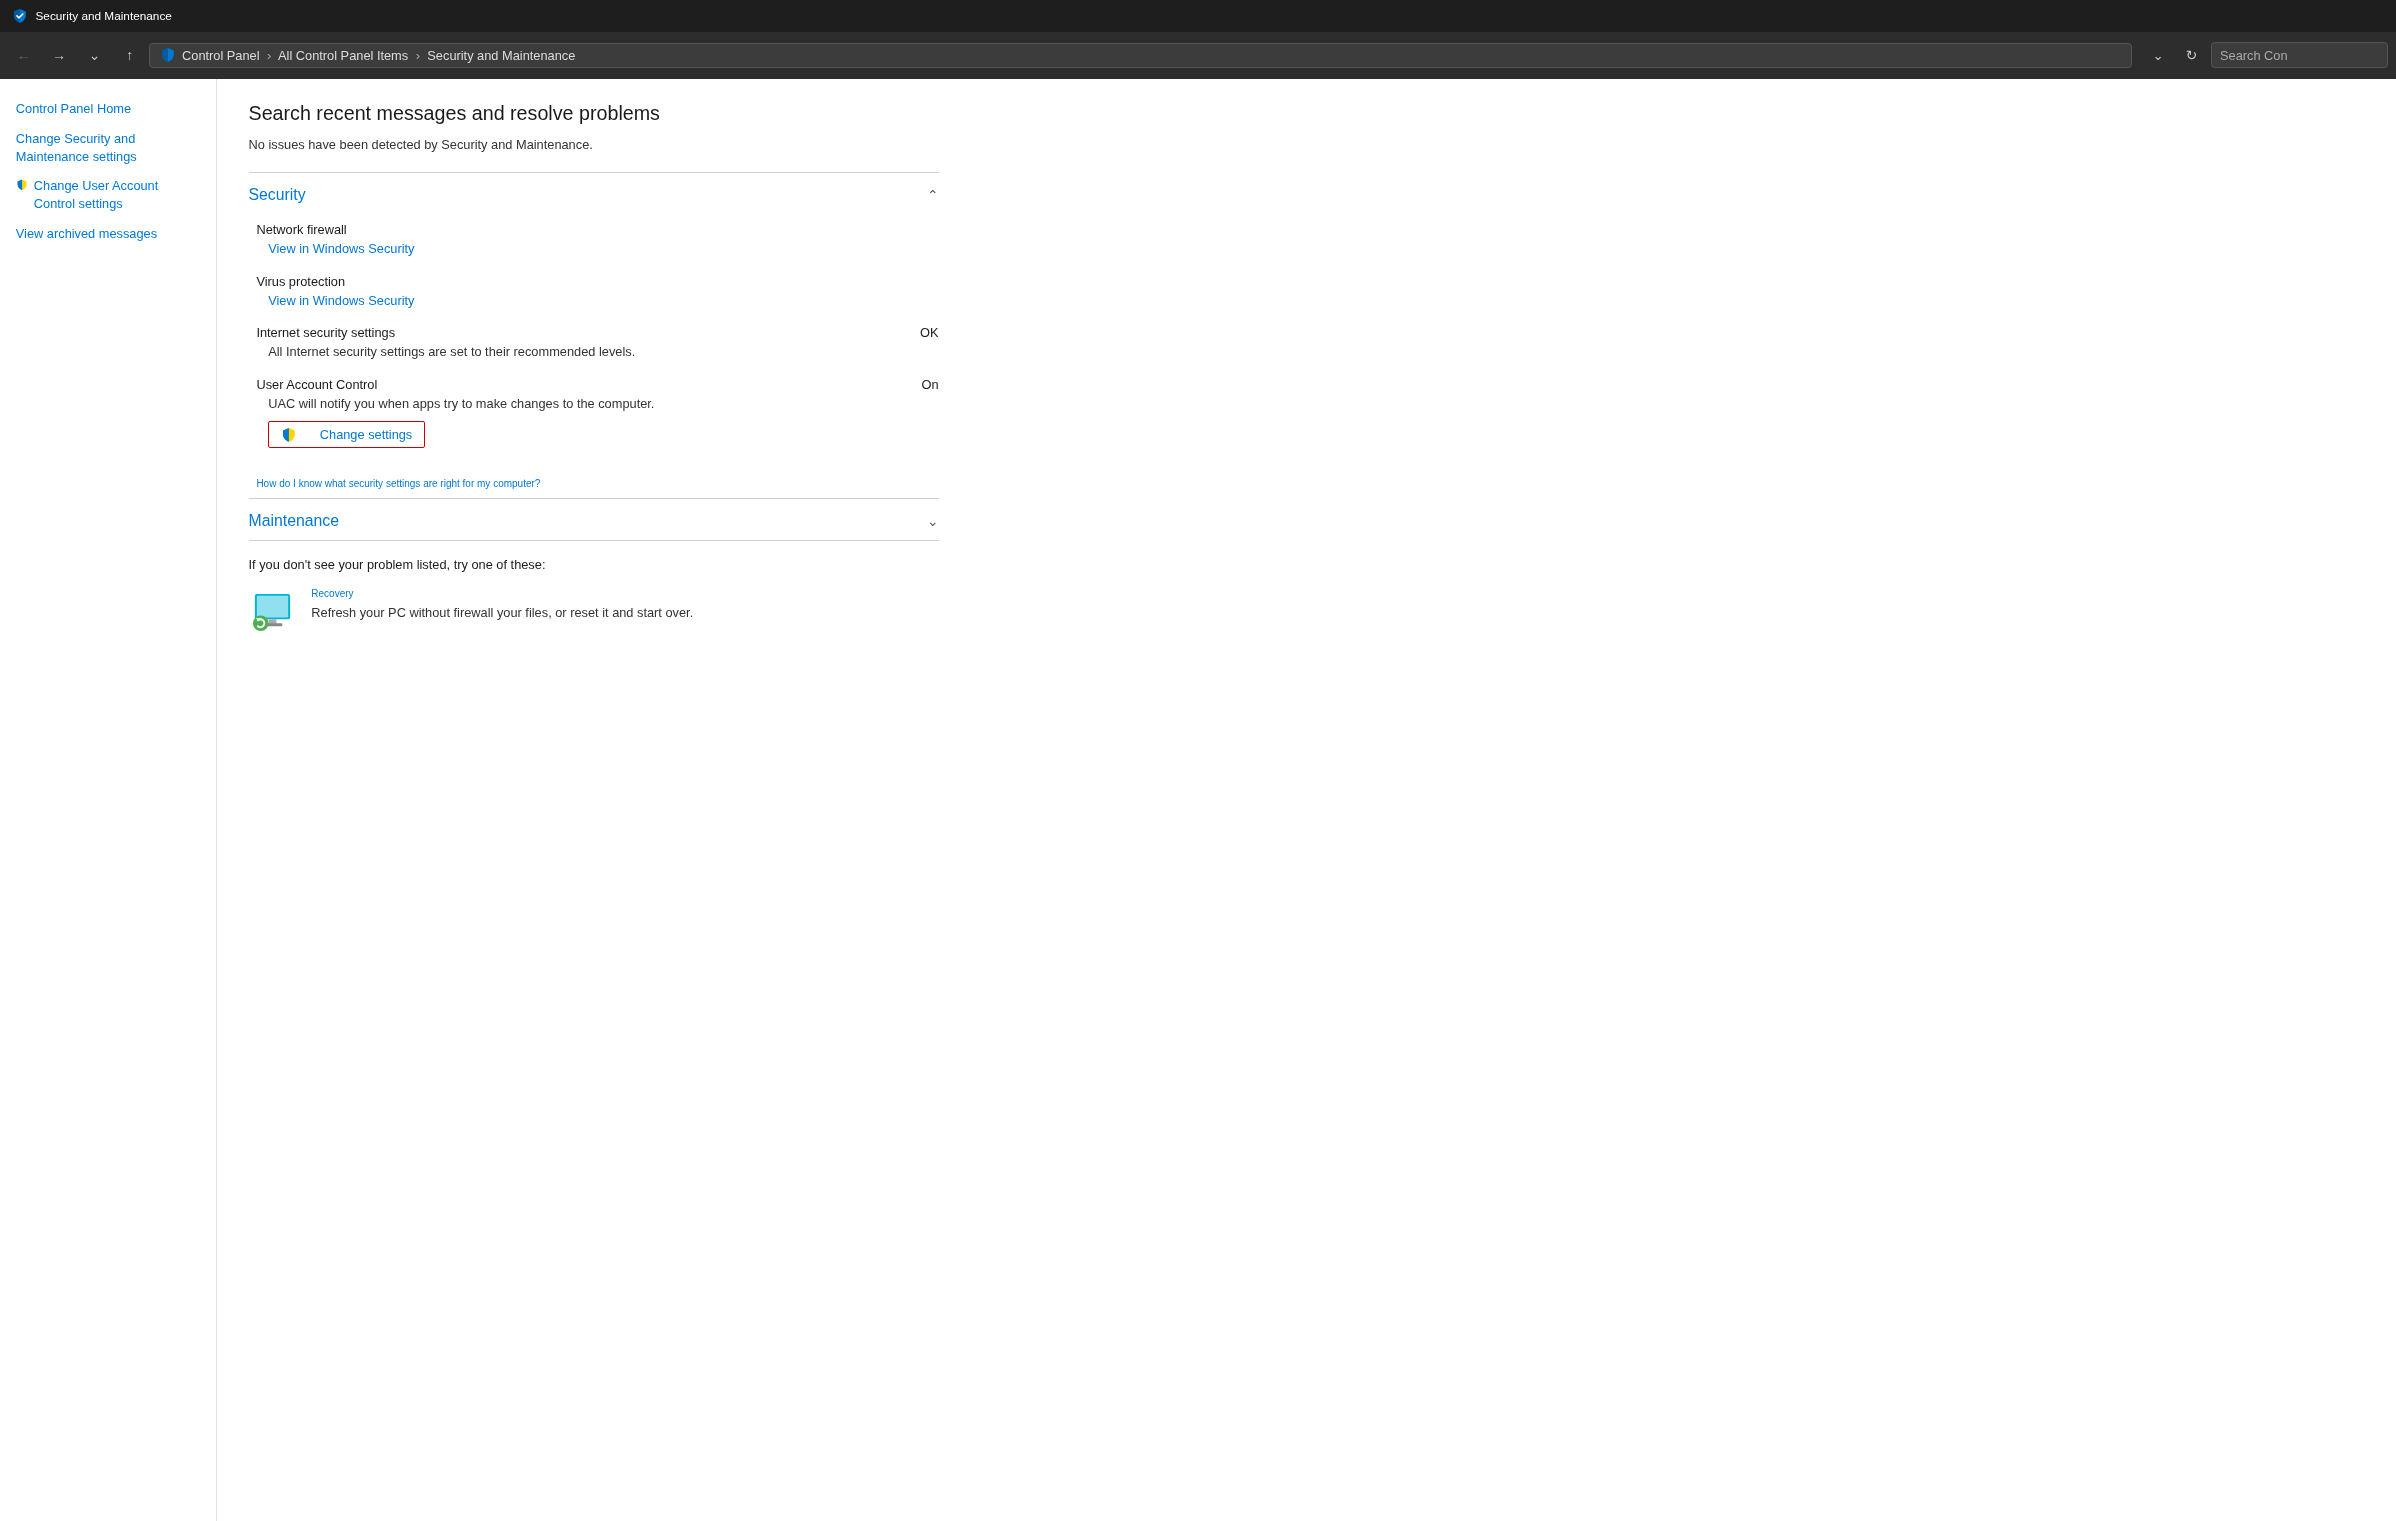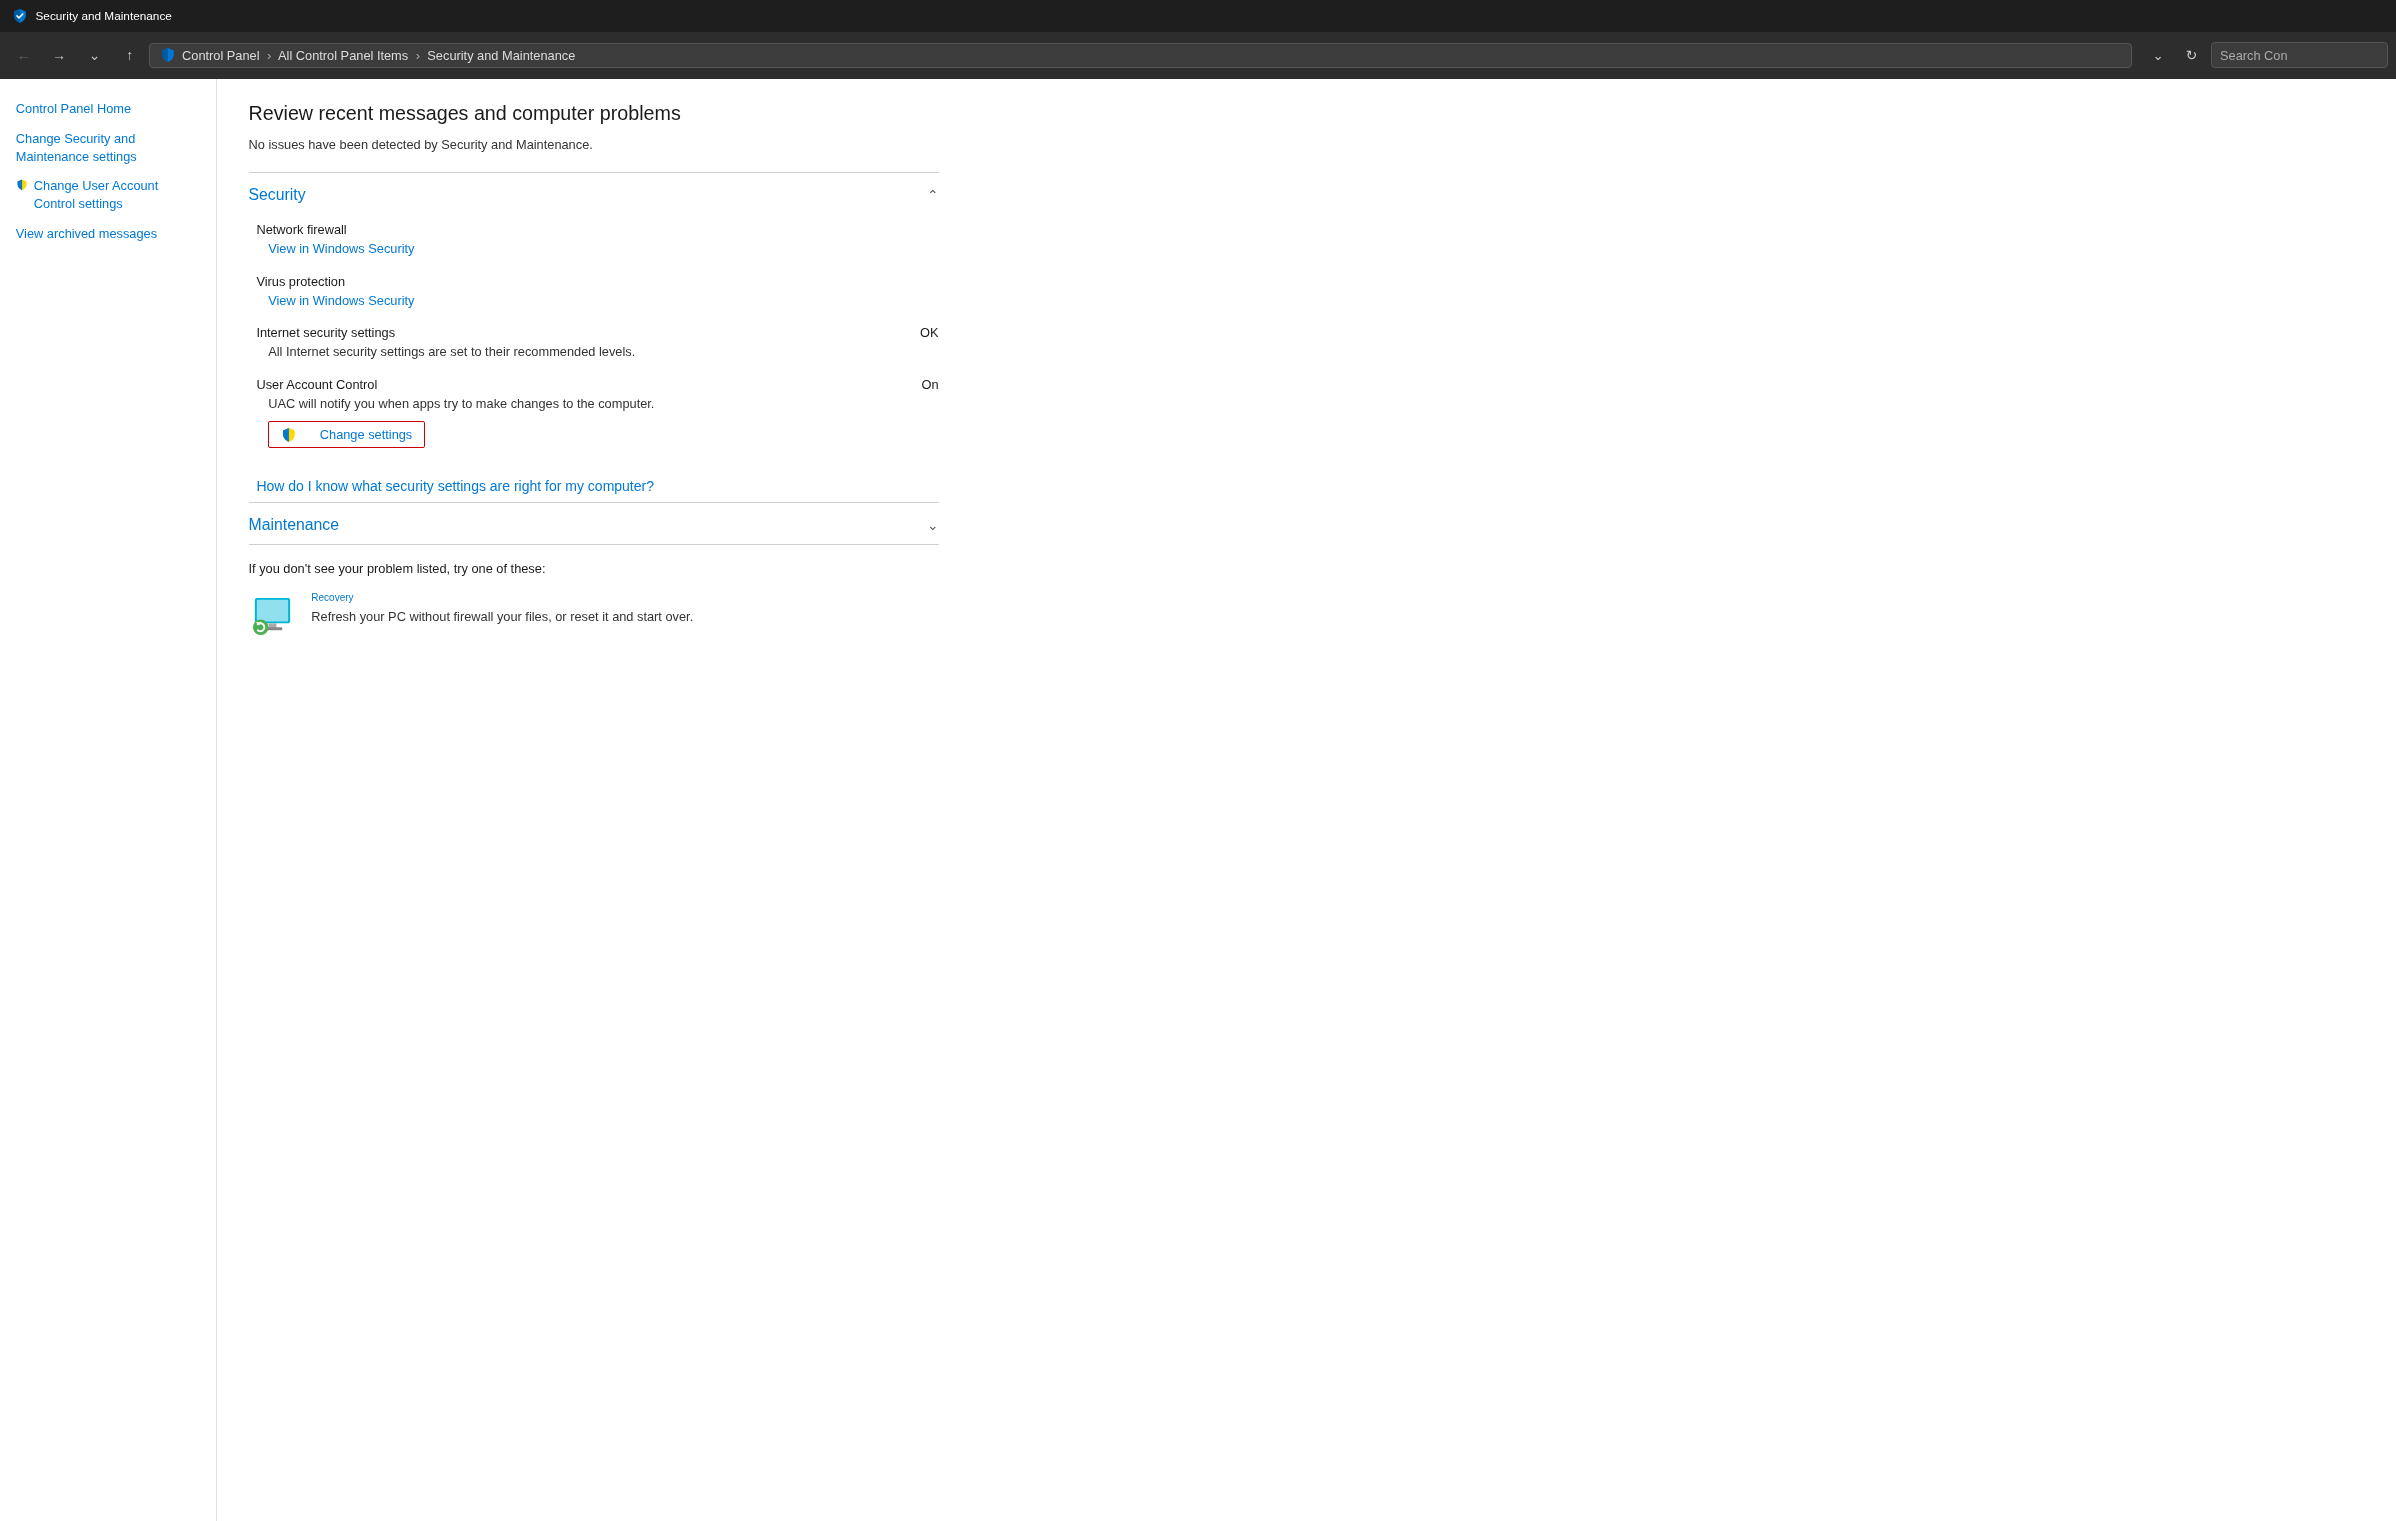--- a/index.html
+++ b/index.html
@@ -187,21 +187,21 @@
       background: #fff;
       font-size: 12.8px;
       color: #0078d4;
       border-radius: 2px;
       margin-left: 11.8px;
     }
 
     .security-help-link {
       color: #0078d4;
       text-decoration: none;
-      font-size: 14px;
+      font-size: 10px;
       cursor: pointer;
       margin-top: 11.8px;
       display: inline-block;
     }
 
     
     .maintenance-section { margin-top: 7.9px; }
     .problem-text {
       font-size: 12.8px;
       color: #1a1a1a;
@@ -290,21 +290,21 @@
       </svg>
       <span>Change User Account Control settings</span>
     </a>
     <a class="sidebar-item">
       <span>View archived messages</span>
     </a>
   </nav>
 
   <div class="content">
     <div class="content-area-wrapper">
-      <h1 class="page-title">Review recent messages and computer problems</h1>
+      <h1 class="page-title">Search recent messages and resolve problems</h1>
       <p class="no-issues">No issues have been detected by Security and Maintenance.</p>
 
       <hr class="divider">
 
       <div class="section-header">
         <span class="section-title">Security</span>
         <span class="collapse-icon">⌃</span>
       </div>
 
       <div class="section-content">

